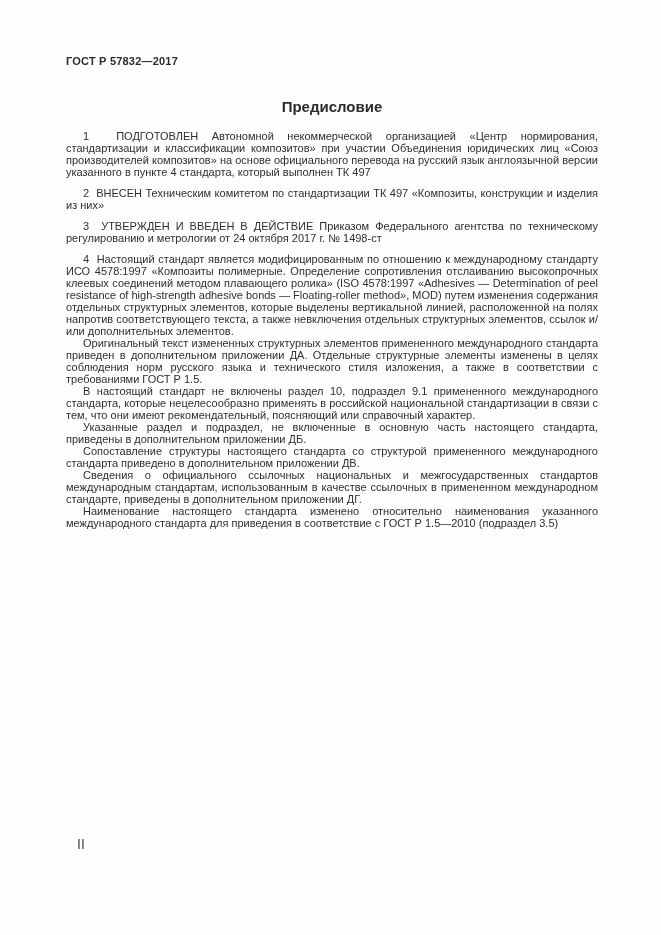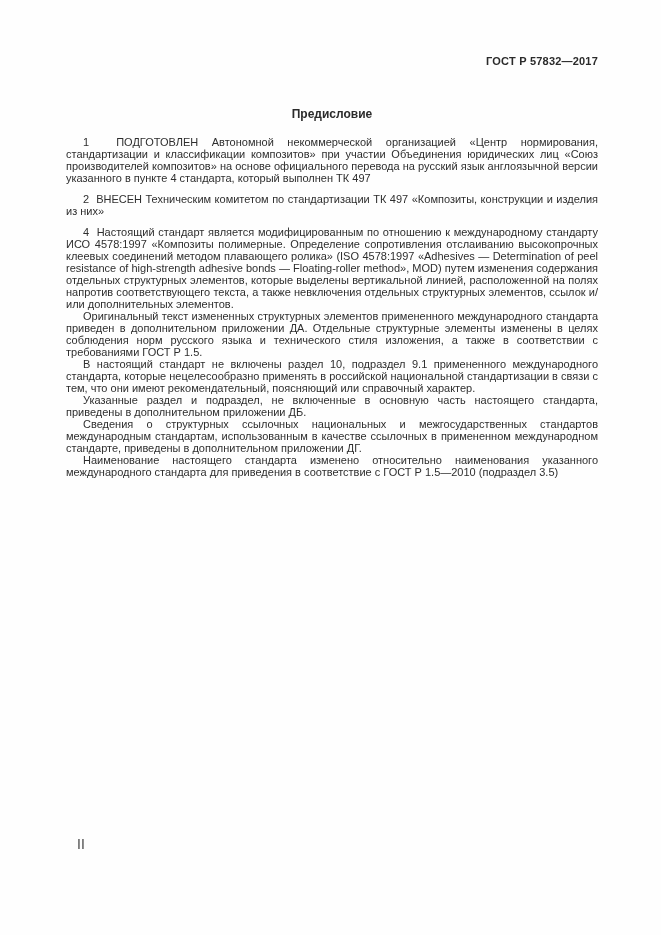--- a/index.html
+++ b/index.html
@@ -16,27 +16,26 @@
     overflow: hidden;
   }
   .page-inner {
     padding: 55px 63px 0 66px;
   }
   .doc-code {
     font-size: 11px;
     font-weight: bold;
     letter-spacing: 0.2px;
     color: #2b2b2b;
-    text-align: right;
   }
   .fw-title {
     text-align: center;
-    font-size: 12px;
+    font-size: 15px;
     font-weight: bold;
-    margin-top: 40px;
+    margin-top: 31px;
     margin-bottom: 15px;
     color: #2b2b2b;
   }
   .foreword p {
     font-size: 11px;
     line-height: 12px;
     text-align: justify;
     text-indent: 17px;
     color: #2e2e2e;
   }
@@ -54,22 +53,24 @@
 </head>
 <body>
 
 <div class="page">
   <div class="page-inner">
     <div class="doc-code">ГОСТ Р 57832—2017</div>
     <div class="fw-title">Предисловие</div>
     <div class="foreword" id="foreword">
         <p>1&nbsp; ПОДГОТОВЛЕН Автономной некоммерческой организацией «Центр нормирования, стандартизации и классификации композитов» при участии Объединения юридических лиц «Союз производителей композитов» на основе официального перевода на русский язык англоязычной версии указанного в пункте 4 стандарта, который выполнен ТК 497</p>
         <p class="gap-before">2&nbsp; ВНЕСЕН Техническим комитетом по стандартизации ТК 497 «Композиты, конструкции и изделия из них»</p>
+        <p class="gap-before">3&nbsp; УТВЕРЖДЕН И ВВЕДЕН В ДЕЙСТВИЕ Приказом Федерального агентства по техническому регулированию и метрологии от 24 октября 2017 г. № 1498-ст</p>
         <p class="gap-before">4&nbsp; Настоящий стандарт является модифицированным по отношению к международному стандарту ИСО 4578:1997 «Композиты полимерные. Определение сопротивления отслаиванию высокопрочных клеевых соединений методом плавающего ролика» (ISO 4578:1997 «Adhesives — Determination of peel resistance of high-strength adhesive bonds — Floating-roller method», MOD) путем изменения содержания отдельных структурных элементов, которые выделены вертикальной линией, расположенной на полях напротив соответствующего текста, а также невключения отдельных структурных элементов, ссылок и/или дополнительных элементов.</p>
         <p>Оригинальный текст измененных структурных элементов примененного международного стандарта приведен в дополнительном приложении ДА. Отдельные структурные элементы изменены в целях соблюдения норм русского языка и технического стиля изложения, а также в соответствии с требованиями ГОСТ Р 1.5.</p>
         <p>В настоящий стандарт не включены раздел 10, подраздел 9.1 примененного международного стандарта, которые нецелесообразно применять в российской национальной стандартизации в связи с тем, что они имеют рекомендательный, поясняющий или справочный характер.</p>
         <p>Указанные раздел и подраздел, не включенные в основную часть настоящего стандарта, приведены в дополнительном приложении ДБ.</p>
-        <p>Сведения о структурных ссылочных национальных и межгосударственных стандартов международным стандартам, использованным в качестве ссылочных в примененном международном стандарте, приведены в дополнительном приложении ДГ.</p>
+        <p>Сопоставление структуры настоящего стандарта со структурой примененного международного стандарта приведено в дополнительном приложении ДВ.</p>
+        <p>Сведения о официального ссылочных национальных и межгосударственных стандартов международным стандартам, использованным в качестве ссылочных в примененном международном стандарте, приведены в дополнительном приложении ДГ.</p>
         <p>Наименование настоящего стандарта изменено относительно наименования указанного международного стандарта для приведения в соответствие с ГОСТ Р 1.5—2010 (подраздел 3.5)</p>
       </div>
   </div>
   <div class="page-number">II</div>
 </div>
 
 </body></html>

